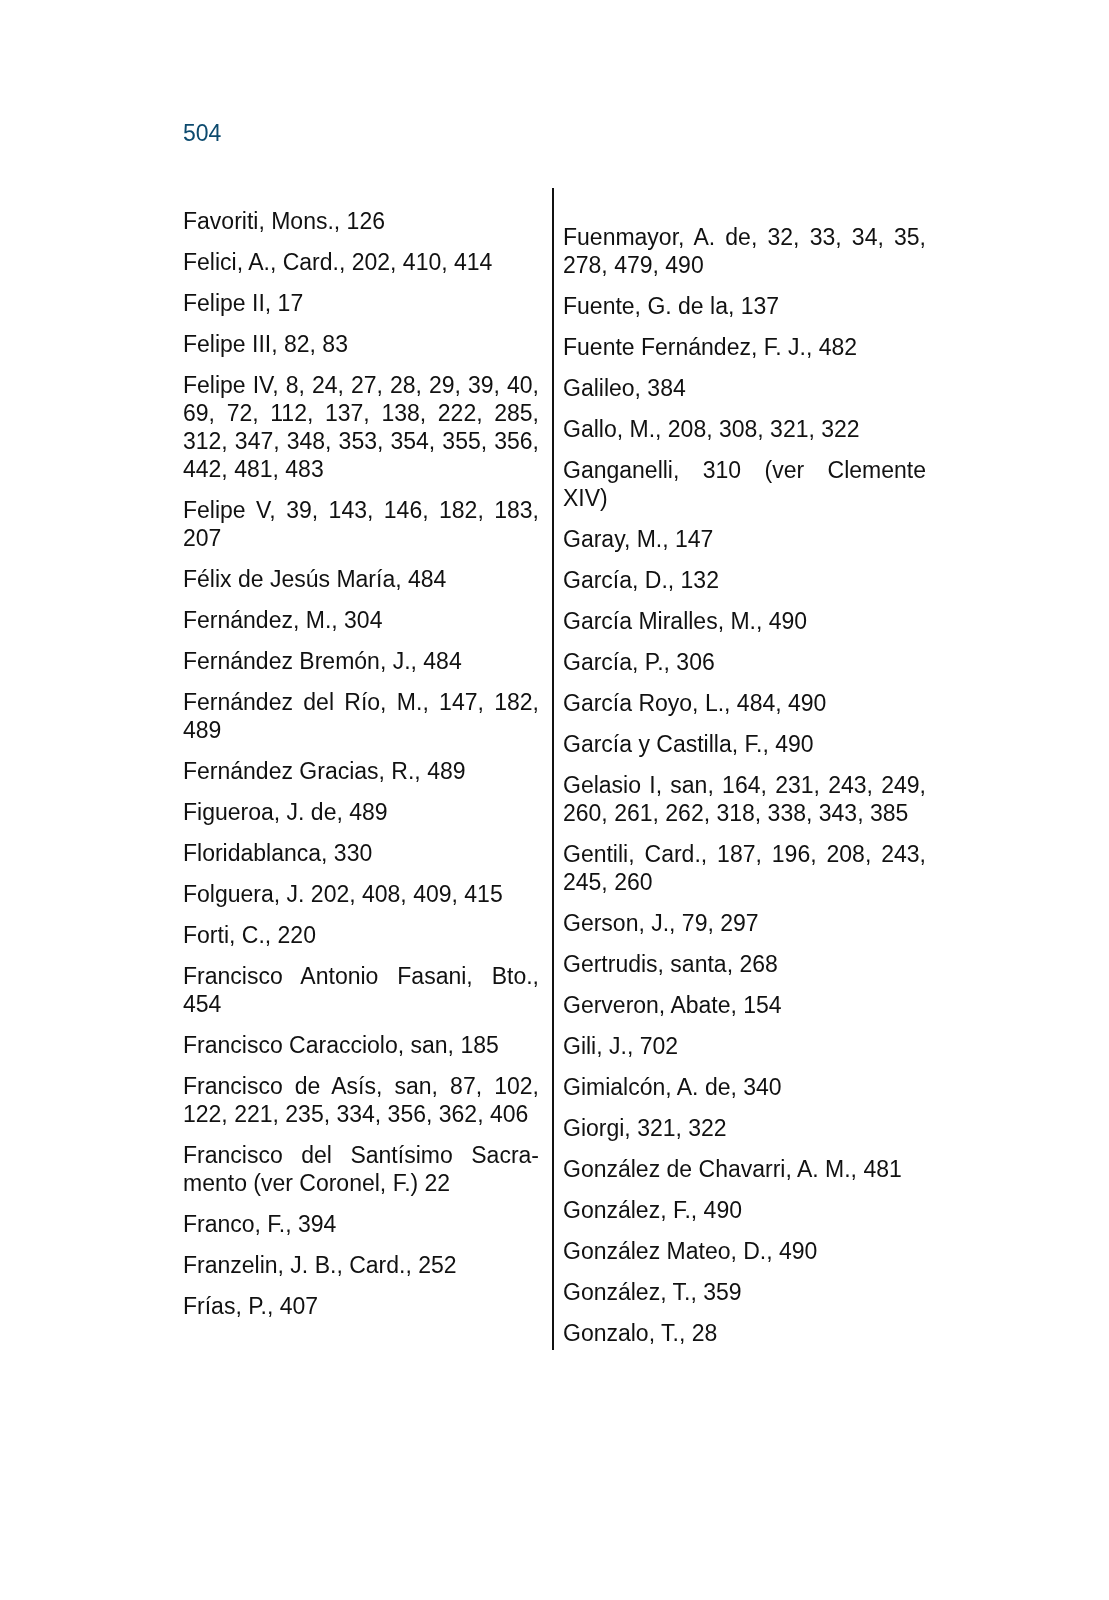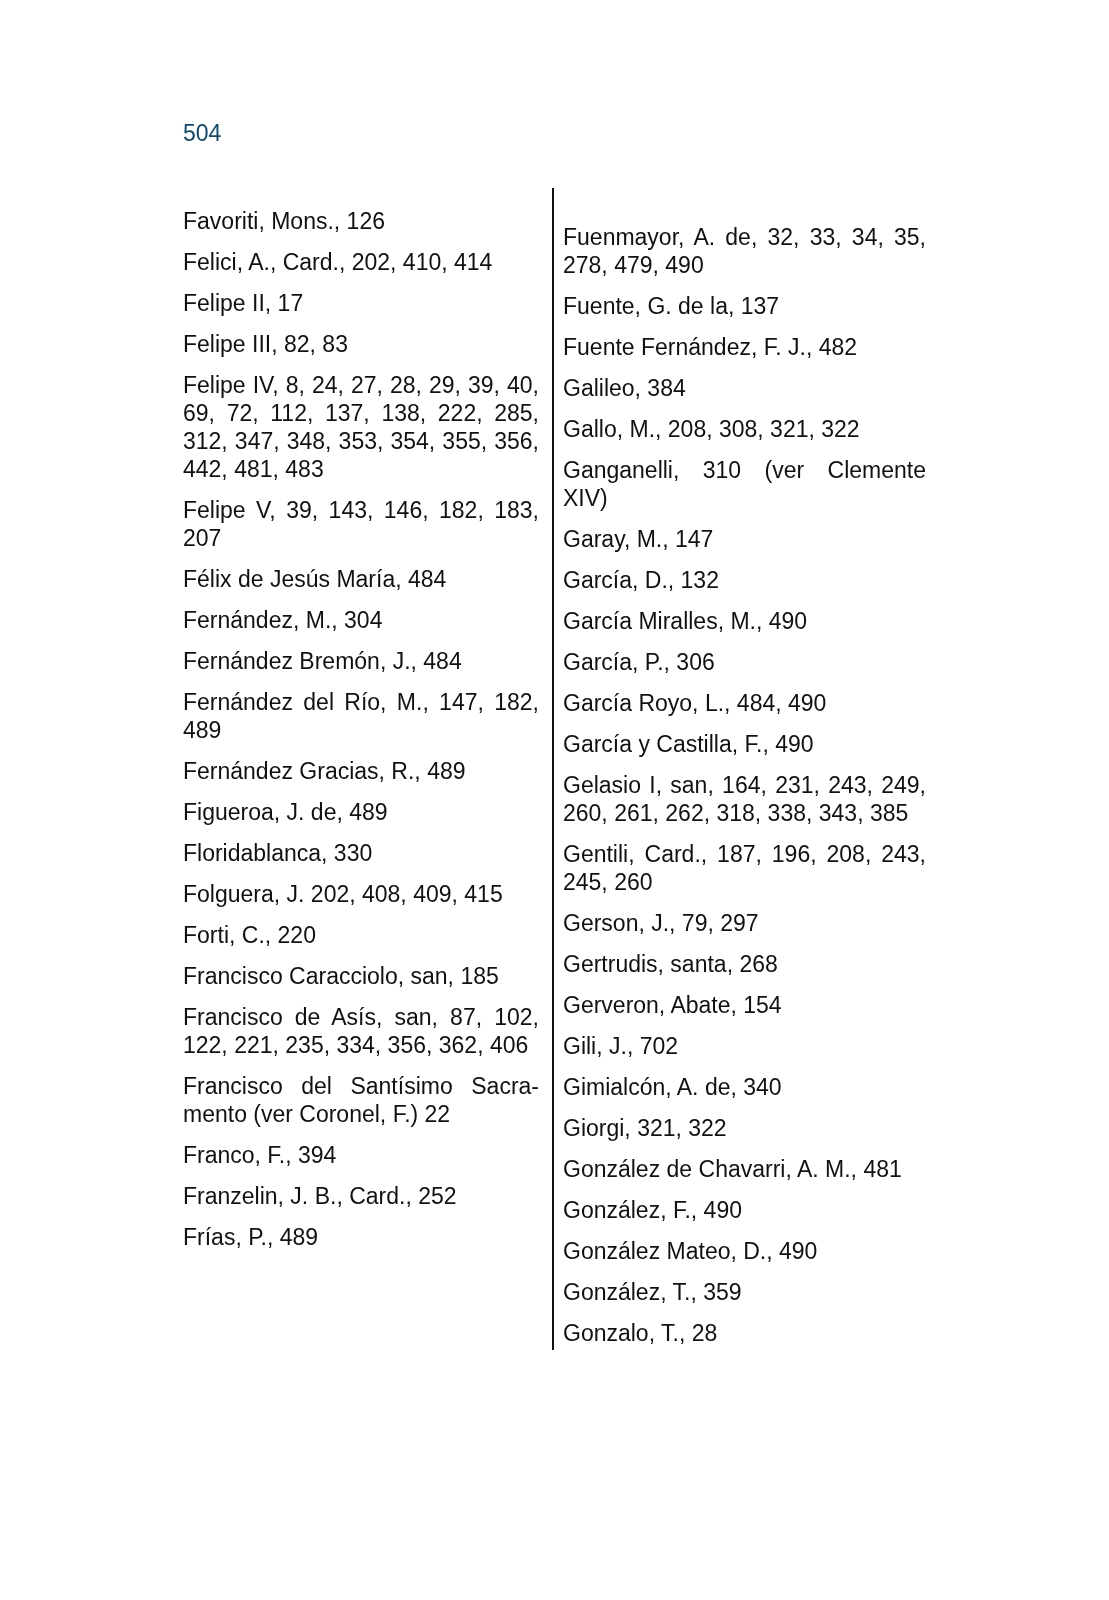--- a/index.html
+++ b/index.html
@@ -65,26 +65,27 @@
       <p class="entry">Felipe V, 39, 143, 146, 182, 183, 207</p>
       <p class="entry">Félix de Jesús María, 484</p>
       <p class="entry">Fernández, M., 304</p>
       <p class="entry">Fernández Bremón, J., 484</p>
       <p class="entry">Fernández del Río, M., 147, 182, 489</p>
       <p class="entry">Fernández Gracias, R., 489</p>
       <p class="entry">Figueroa, J. de, 489</p>
       <p class="entry">Floridablanca, 330</p>
       <p class="entry">Folguera, J. 202, 408, 409, 415</p>
       <p class="entry">Forti, C., 220</p>
+      <p class="entry">Francisco Antonio Fasani, Bto., 454</p>
       <p class="entry">Francisco Caracciolo, san, 185</p>
       <p class="entry">Francisco de Asís, san, 87, 102, 122, 221, 235, 334, 356, 362, 406</p>
       <p class="entry">Francisco del Santísimo Sacra­mento (ver Coronel, F.) 22</p>
       <p class="entry">Franco, F., 394</p>
       <p class="entry">Franzelin, J. B., Card., 252</p>
-      <p class="entry">Frías, P., 489</p>
+      <p class="entry">Frías, P., 407</p>
     </div>
 
   <div class="col col-right">
       <p class="entry">Fuenmayor, A. de, 32, 33, 34, 35, 278, 479, 490</p>
       <p class="entry">Fuente, G. de la, 137</p>
       <p class="entry">Fuente Fernández, F. J., 482</p>
       <p class="entry">Galileo, 384</p>
       <p class="entry">Gallo, M., 208, 308, 321, 322</p>
       <p class="entry">Ganganelli, 310 (ver Clemente XIV)</p>
       <p class="entry">Garay, M., 147</p>

